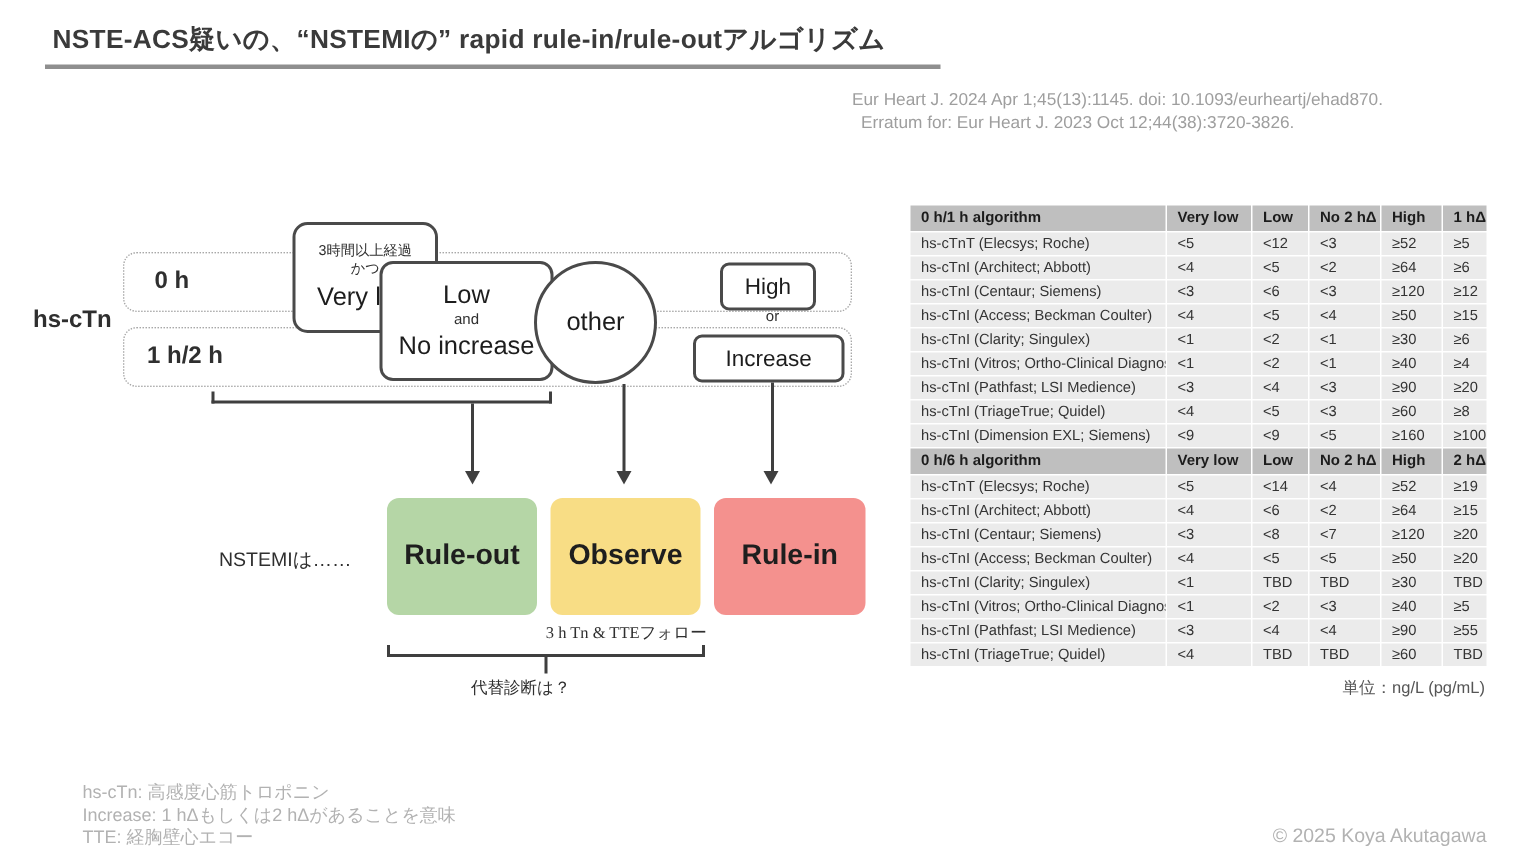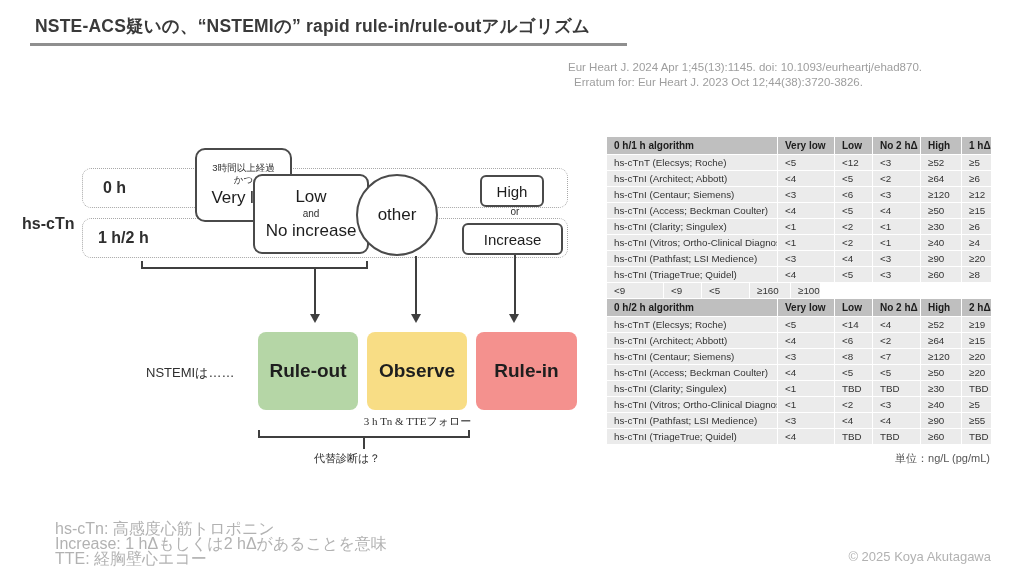--- a/index.html
+++ b/index.html
@@ -10,21 +10,21 @@
   .title { position:absolute; left:35px; top:14px; font-size:17.5px; font-weight:700;
     color:#3a3a3a; letter-spacing:.2px; white-space:nowrap; }
   .title-underline { position:absolute; left:30px; top:43px; width:597px; height:2.5px;
     background:#8f8f8f; }
 
   .citation { position:absolute; left:568px; top:60px; font-size:11.5px; line-height:14.5px;
     color:#9e9e9e; }
   .citation .l2 { margin-left:6px; }
 
   
-  .axis-label { position:absolute; left:22px; top:215px; font-size:16px; font-weight:600;
+  .axis-label { position:absolute; left:22px; top:205px; font-size:16px; font-weight:600;
     color:#2f2f2f; }
   .dotted-row { position:absolute; left:82px; width:486px; height:40px; background:#fff;
     border:1.5px dotted #a8a8a8; border-radius:9px; }
   .row-0h { top:168px; }
   .row-1h2h { top:218px; }
   .row-label { position:absolute; top:0; height:100%; display:flex; align-items:center;
     font-size:16px; font-weight:600; color:#2f2f2f; }
   .row-0h .row-label { left:20px; }
   .row-1h2h .row-label { left:15px; }
 
@@ -78,21 +78,21 @@
   .trow { display:flex; gap:1px; margin-bottom:1px; }
   .tcell { background:var(--table_row_gray); height:15px; display:flex; align-items:center;
     font-size:9.8px; color:#333; padding-left:7px; overflow:hidden; white-space:nowrap; }
   .thead .tcell { background:var(--table_header_gray); height:17px; font-weight:700;
     color:#1c1c1c; font-size:10px; }
   .c0 { width:170px; } .c1 { width:56px; } .c2 { width:37px; }
   .c3 { width:47px; } .c4 { width:40px; } .c5 { width:29px; }
 
   .unit-note { position:absolute; right:34px; top:451px; font-size:11px; color:#555; }
 
-  .footnotes { position:absolute; left:55px; top:521px; font-size:16px; line-height:15px;
+  .footnotes { position:absolute; left:55px; top:521px; font-size:12px; line-height:15px;
     color:#b2b2b2; }
   .copyright { position:absolute; right:33px; top:549px; font-size:13px; color:#b2b2b2; }
 </style>
 </head>
 <body>
 
 <div class="slide">
 
   <div class="title">NSTE-ACS疑いの、“NSTEMIの” rapid rule-in/rule-outアルゴリズム</div>
   <div class="title-underline"></div>
@@ -227,28 +227,29 @@
       </div>
       <div class="trow">
         <div class="tcell c0">hs-cTnI (TriageTrue; Quidel)</div>
         <div class="tcell c1">&lt;4</div>
         <div class="tcell c2">&lt;5</div>
         <div class="tcell c3">&lt;3</div>
         <div class="tcell c4">≥60</div>
         <div class="tcell c5">≥8</div>
       </div>
       <div class="trow">
+        <div class="tcell c0">hs-cTnI (Dimension EXL; Siemens)</div>
         <div class="tcell c1">&lt;9</div>
         <div class="tcell c2">&lt;9</div>
         <div class="tcell c3">&lt;5</div>
         <div class="tcell c4">≥160</div>
         <div class="tcell c5">≥100</div>
       </div>
       <div class="trow thead">
-        <div class="tcell c0">0 h/2 h algorithm</div>
+        <div class="tcell c0">0 h/6 h algorithm</div>
         <div class="tcell c1">Very low</div>
         <div class="tcell c2">Low</div>
         <div class="tcell c3">No 2 hΔ</div>
         <div class="tcell c4">High</div>
         <div class="tcell c5">2 hΔ</div>
       </div>
       <div class="trow">
         <div class="tcell c0">hs-cTnT (Elecsys; Roche)</div>
         <div class="tcell c1">&lt;5</div>
         <div class="tcell c2">&lt;14</div>

